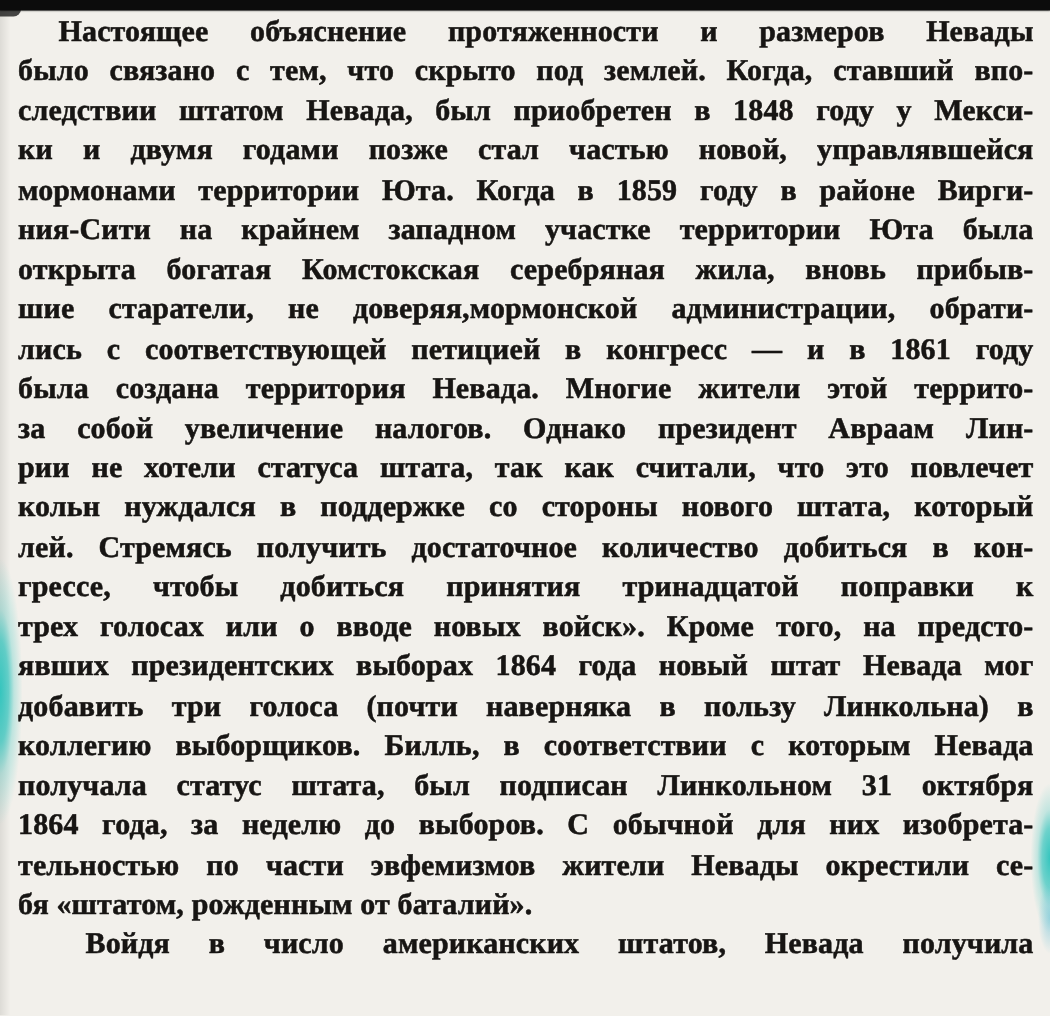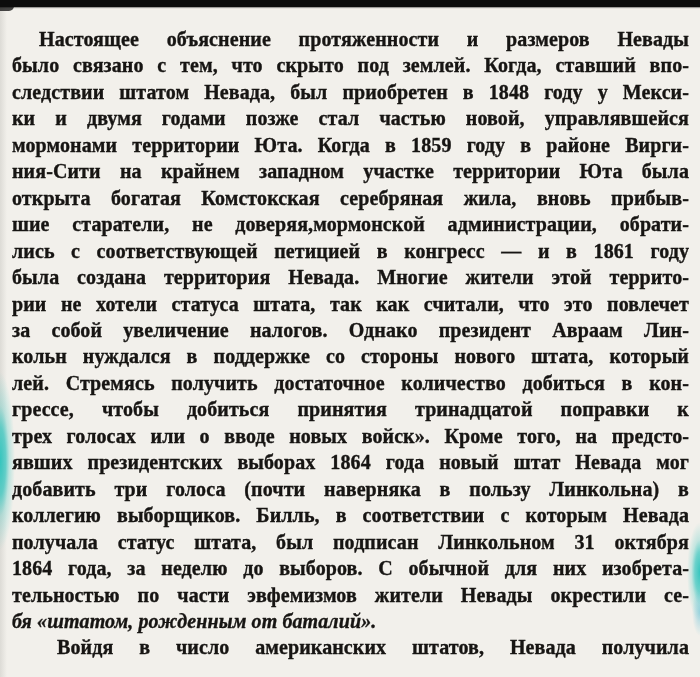--- a/index.html
+++ b/index.html
@@ -52,23 +52,23 @@
     font-size:20px;line-height:26.45px;font-weight:700;
     color:var(--ink);
     letter-spacing:.1px;
     -webkit-text-stroke:.35px var(--ink);
   }
   .line{
     text-align:justify;
     text-align-last:justify;
     white-space:normal;
   }
-  .line.indent{text-indent:27px;margin-top:18px;}
+  .line.indent{text-indent:27px;}
   .line.indent2{text-indent:45px;}
-  .line.parend{text-align-last:left;font-style:italic;}
+  .line.parend{text-align-last:left;}
 </style>
 </head>
 <body>
 
 <div class="top-bar"></div>
 <div class="top-bar-wedge"></div>
 <div class="edge-shade-left"></div>
 <div class="teal-glare left"></div>
 <div class="teal-glare right"></div>
 <div class="teal-glare right-tail"></div>
@@ -77,22 +77,22 @@
   <div class="line indent">Настоящее объяснение протяженности и размеров Невады</div>
   <div class="line">было связано с тем, что скрыто под землей. Когда, ставший впо-</div>
   <div class="line">следствии штатом Невада, был приобретен в 1848 году у Мекси-</div>
   <div class="line">ки и двумя годами позже стал частью новой, управлявшейся</div>
   <div class="line">мормонами территории Юта. Когда в 1859 году в районе Вирги-</div>
   <div class="line">ния-Сити на крайнем западном участке территории Юта была</div>
   <div class="line">открыта богатая Комстокская серебряная жила, вновь прибыв-</div>
   <div class="line">шие старатели, не доверяя,мормонской администрации, обрати-</div>
   <div class="line">лись с соответствующей петицией в конгресс — и в 1861 году</div>
   <div class="line">была создана территория Невада. Многие жители этой террито-</div>
+  <div class="line">за собой увеличение налогов. Однако президент Авраам Лин-</div>
   <div class="line">рии не хотели статуса штата, так как считали, что это повлечет</div>
-  <div class="line">за собой увеличение налогов. Однако президент Авраам Лин-</div>
   <div class="line">кольн нуждался в поддержке со стороны нового штата, который</div>
   <div class="line">лей. Стремясь получить достаточное количество добиться в кон-</div>
   <div class="line">грессе, чтобы добиться принятия тринадцатой поправки к</div>
   <div class="line">трех голосах или о вводе новых войск». Кроме того, на предсто-</div>
   <div class="line">явших президентских выборах 1864 года новый штат Невада мог</div>
   <div class="line">добавить три голоса (почти наверняка в пользу Линкольна) в</div>
   <div class="line">коллегию выборщиков. Билль, в соответствии с которым Невада</div>
   <div class="line">получала статус штата, был подписан Линкольном 31 октября</div>
   <div class="line">1864 года, за неделю до выборов. С обычной для них изобрета-</div>
   <div class="line">тельностью по части эвфемизмов жители Невады окрестили се-</div>

